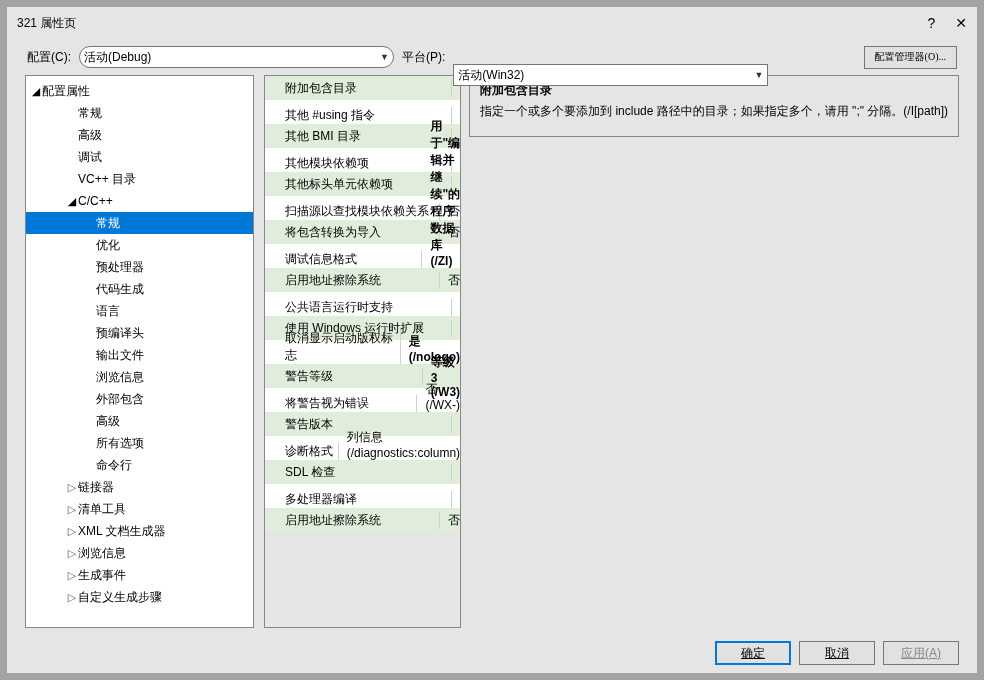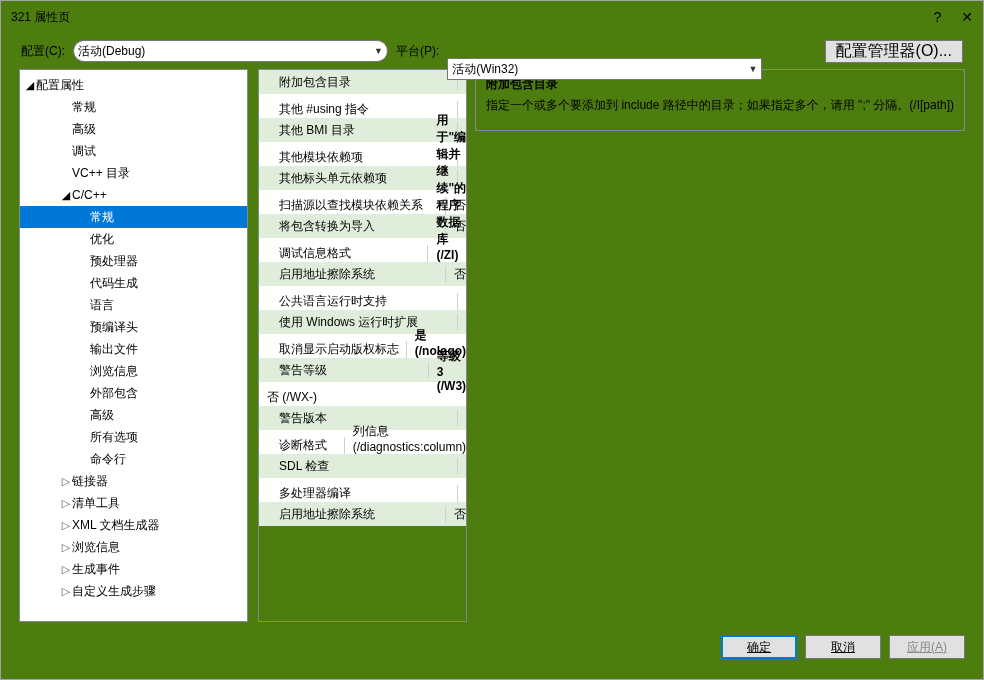--- a/index.html
+++ b/index.html
@@ -1,29 +1,29 @@
 <!DOCTYPE html>
 <html><head>
 <meta charset="utf-8">
 <style>
 * { box-sizing: border-box; margin: 0; padding: 0; }
 body { font-family: "Microsoft YaHei", "Segoe UI", sans-serif; font-size: 12px; background: #fff; color: #000; }
-.window { width: 984px; height: 680px; background: #4d7c0f; border: 1px solid #a3a3a3; position: relative; }
+.window { width: 984px; height: 680px; background: #e5e5e5; border: 7px solid #a3a3a3; position: relative; }
 .titlebar { height: 32px; display: flex; align-items: center; padding: 0 10px; }
 .titlebar-title { flex: 1; font-size: 12px; }
 .titlebar-btns { display: flex; gap: 20px; font-size: 14px; }
 .titlebar-btns span { cursor: default; }
 .toolbar { height: 36px; display: flex; align-items: center; gap: 8px; padding: 0 20px; }
 .toolbar label { font-size: 12px; }
 .combo { height: 22px; border: 1px solid #767676; background: #fff; display: flex; align-items: center; padding: 0 4px; position: relative; }
 .combo-text { flex: 1; font-size: 12px; }
 .combo-arrow { font-size: 9px; color: #333; }
 .combo-config { width: 315px; border-radius: 11px; }
 .combo-platform { width: 315px; margin-top: 36px; }
-.btn-config-mgr { height: 23px; padding: 0 10px; border: 1px solid #767676; background: #e1e1e1; font-size: 16px; }
+.btn-config-mgr { height: 23px; padding: 0 10px; border: 1px solid #767676; background: #e1e1e1; font-size: 10px; font-family: Liberation Serif, serif; }
 .content { display: flex; padding: 0 18px; gap: 10px; height: 553px; }
 .tree-panel { width: 229px; border: 1px solid #828790; overflow-y: auto; background: #fff; padding-top: 4px; }
 .tree-item { height: 22px; display: flex; align-items: center; font-size: 12px; cursor: default; white-space: nowrap; }
 .tree-item.selected { background: #0078d7; color: #fff; }
 .tree-arrow { width: 12px; display: inline-flex; justify-content: center; font-size: 11px; color: #555; }
 .tree-arrow.open { color: #000; }
 .right-panel { flex: 1; display: flex; flex-direction: row; gap: 8px; }
 .grid-panel { flex: 1; border: 1px solid #828790; overflow-y: auto; }
 .grid-row { display: flex; height: 24px; align-items: center; font-size: 12px; }
 .grid-row.even { background: #e0eddb; }
@@ -212,20 +212,21 @@
           </div>
           <div class="grid-row odd">
             <div class="grid-label">取消显示启动版权标志</div>
             <div class="grid-value bold">是 (/nologo)</div>
           </div>
           <div class="grid-row even">
             <div class="grid-label">警告等级</div>
             <div class="grid-value bold">等级 3 (/W3)</div>
           </div>
           <div class="grid-row odd">
+            <div class="grid-label">将警告视为错误</div>
             <div class="grid-value">否 (/WX-)</div>
           </div>
           <div class="grid-row even">
             <div class="grid-label">警告版本</div>
             <div class="grid-value"></div>
           </div>
           <div class="grid-row odd">
             <div class="grid-label">诊断格式</div>
             <div class="grid-value">列信息 (/diagnostics:column)</div>
           </div>

